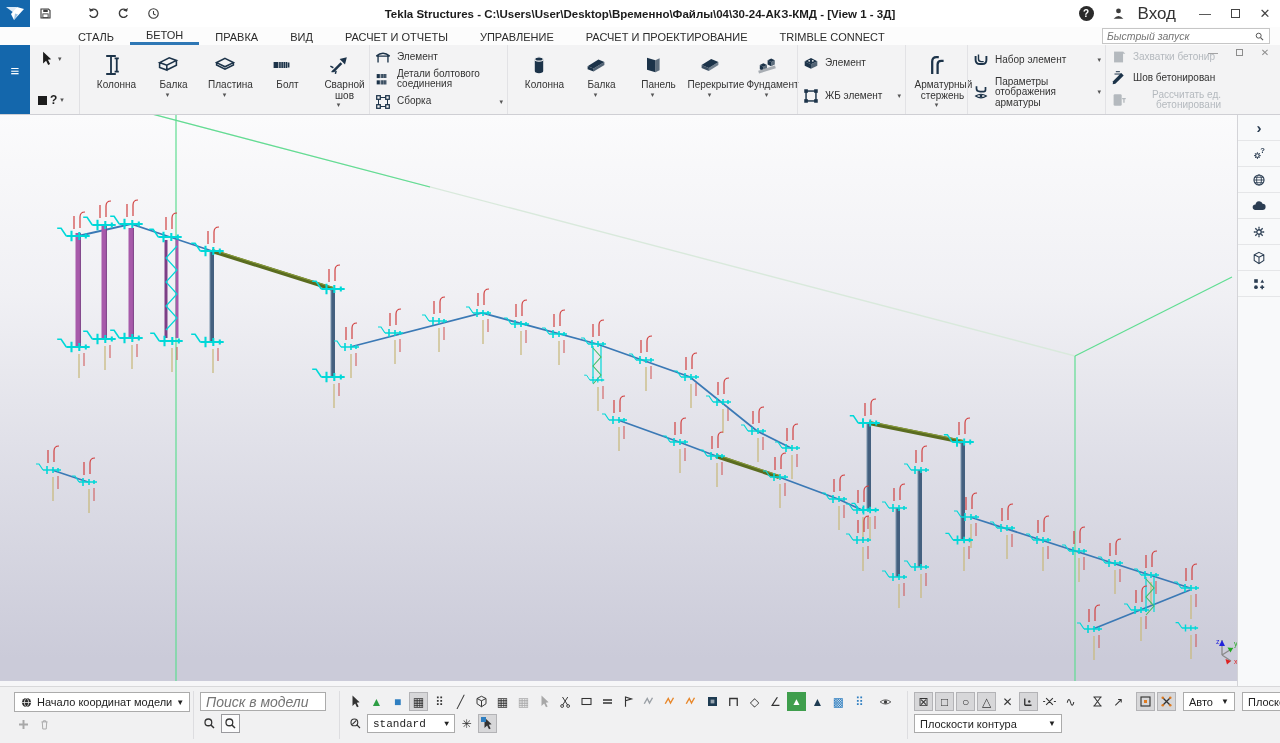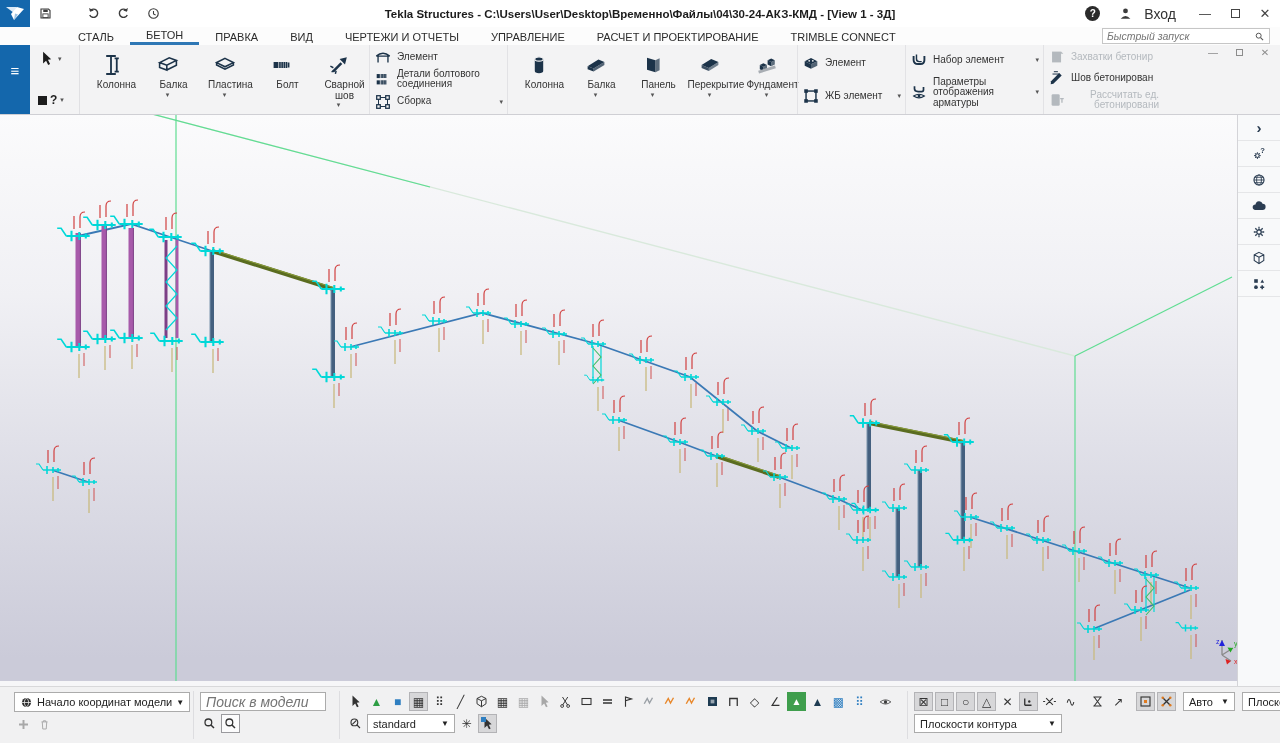--- a/index.html
+++ b/index.html
@@ -8,21 +8,21 @@
   .app { width:1280px; height:743px; display:flex; flex-direction:column; position:relative; }
 
   
   .titlebar { height:27px; background:#fff; display:flex; align-items:center; position:relative; flex:0 0 27px; }
   .logo { width:30px; height:27px; background:#1467ac; display:flex; align-items:center; justify-content:center; }
   .tb-ic { width:24px; height:20px; display:flex; align-items:center; justify-content:center; color:#3c3c3c; margin:0 3px; }
   .tb-ic svg { width:15px; height:15px; }
   .title-text { position:absolute; left:0; right:0; text-align:center; font-size:11.5px; font-weight:700; color:#1c1c1c; pointer-events:none; }
   .tb-right { margin-left:auto; display:flex; align-items:center; height:100%; }
   .help-circle { width:15px; height:15px; border-radius:50%; background:#2b2b2b; color:#fff; font-size:10px; font-weight:700; display:flex; align-items:center; justify-content:center; margin-right:10px; }
-  .login { font-size:14px; color:#333; margin:0 14px 0 4px; }
+  .login { font-size:17px; color:#333; margin:0 14px 0 4px; }
   .wbtn { width:30px; height:100%; display:flex; align-items:center; justify-content:center; font-size:12px; color:#444; }
   .restore-sq { width:9px; height:9px; border:1.2px solid #444; }
 
   
   .tabbar { height:18px; background:#fcfcfc; display:flex; align-items:stretch; padding-left:62px; position:relative; flex:0 0 18px; }
   .tab { font-size:11px; color:#2b2b2b; padding:1px 16px 0; display:flex; align-items:center; cursor:default; }
   .tab.active { border-bottom:3px solid #2e77b5; font-weight:400; }
   .quick-search { position:absolute; right:10px; top:1px; width:168px; height:16px; border:1px solid #c6c6c6; background:#fff; display:flex; align-items:center; padding:0 4px; }
   .quick-search input { border:none; outline:none; flex:1; font-size:10.5px; font-style:italic; color:#555; font-family:inherit; background:transparent; }
   .quick-search svg { width:11px; height:11px; color:#555; }
@@ -134,21 +134,21 @@
       <span class="wbtn" style="font-size:13px">✕</span>
     </div>
   </div>
 
   <div class="tabbar">
     <div id="tabs" style="display:flex">
         <div class="tab">СТАЛЬ</div>
         <div class="tab active">БЕТОН</div>
         <div class="tab">ПРАВКА</div>
         <div class="tab">ВИД</div>
-        <div class="tab">ЧЕРТЕЖИ И ОТЧЕТЫ</div>
+        <div class="tab">РАСЧЕТ И ОТЧЕТЫ</div>
         <div class="tab">УПРАВЛЕНИЕ</div>
         <div class="tab">РАСЧЕТ И ПРОЕКТИРОВАНИЕ</div>
         <div class="tab">TRIMBLE CONNECT</div>
       </div>
     <div class="quick-search">
       <input placeholder="Быстрый запуск" style="">
       <svg viewBox="0 0 20 20">
           <circle cx="8.5" cy="8.5" r="4.5" fill="none" stroke="currentColor" stroke-width="1.8"></circle>
           <path d="M12,12 L16.5,16.5" stroke="currentColor" stroke-width="2"></path>
         </svg>
@@ -334,20 +334,32 @@
             <svg viewBox="0 0 20 20">
               <rect x="4.5" y="4.5" width="11" height="11" fill="none" stroke="currentColor" stroke-width="1.6"></rect>
               <rect x="2.5" y="2.5" width="4" height="4" fill="currentColor"></rect>
               <rect x="13.5" y="2.5" width="4" height="4" fill="currentColor"></rect>
               <rect x="2.5" y="13.5" width="4" height="4" fill="currentColor"></rect>
               <rect x="13.5" y="13.5" width="4" height="4" fill="currentColor"></rect>
             </svg>
           </span>
           <span class="slab" style="max-width:72px">ЖБ элемент</span>
           <span class="ddv" style="margin-left:auto">▾</span>
+        </div>
+      </div>
+    <div class="rgroup" id="g-rebar-big">
+        <div class="bigbtn">
+          <span class="ric">
+            <svg viewBox="0 0 20 20">
+              <path d="M6,17.5 V7 Q6,3.5 9.5,3.5 H11.5" fill="none" stroke="currentColor" stroke-width="1.9"></path>
+              <path d="M10.5,17.5 V9.5 Q10.5,6.5 13.5,6.5 H15.5" fill="none" stroke="currentColor" stroke-width="1.9"></path>
+            </svg>
+          </span>
+          <span class="blab">Арматурный стержень</span>
+          <span class="ddv">▾</span>
         </div>
       </div>
     <div class="rgroup stack" id="g-rebar-stack" style="width: 138px;">
         <div class="srow">
           <span style="display:flex">
             <svg viewBox="0 0 20 20">
               <path d="M4,5.5 V10 Q4,14.5 9,14.5 H11.5 Q16,14.5 16,10 V5.5" fill="none" stroke="currentColor" stroke-width="2.1"></path>
               <path d="M7.2,4 V9 Q7.2,11.8 10.2,11.8 H13" fill="none" stroke="currentColor" stroke-width="1.6"></path>
             </svg>
           </span>
@@ -712,21 +724,21 @@
             </svg>
           </span>
         </div>
       <div class="prow" id="mid-row2">
           <span class="ibtn">
             <svg viewBox="0 0 20 20">
               <circle cx="8.5" cy="8.5" r="4.5" fill="none" stroke="currentColor" stroke-width="1.5"></circle>
               <path d="M12,12 L16,16 M5.8,11.2 L11.2,5.8" stroke="currentColor" stroke-width="1.5"></path>
             </svg>
           </span>
-          <div class="selectbox" style="width: 88px; height: 19px;">
+          <div class="selectbox" style="width: 88px; height: 19px; font-family: Liberation Mono, monospace;">
             <span style="overflow:hidden;white-space:nowrap">standard</span>
             <span class="car">▼</span>
           </div>
           <span class="ibtn">✳</span>
           <span class="ibtn pressed">
             <svg viewBox="0 0 20 20">
               <path d="M6,2 L6,16 L9.5,12.5 L12,17.5 L14.2,16.5 L11.7,11.5 L15.5,11 Z" fill="currentColor"></path>
             </svg>
             <span class="dot-br"></span>
           </span>

